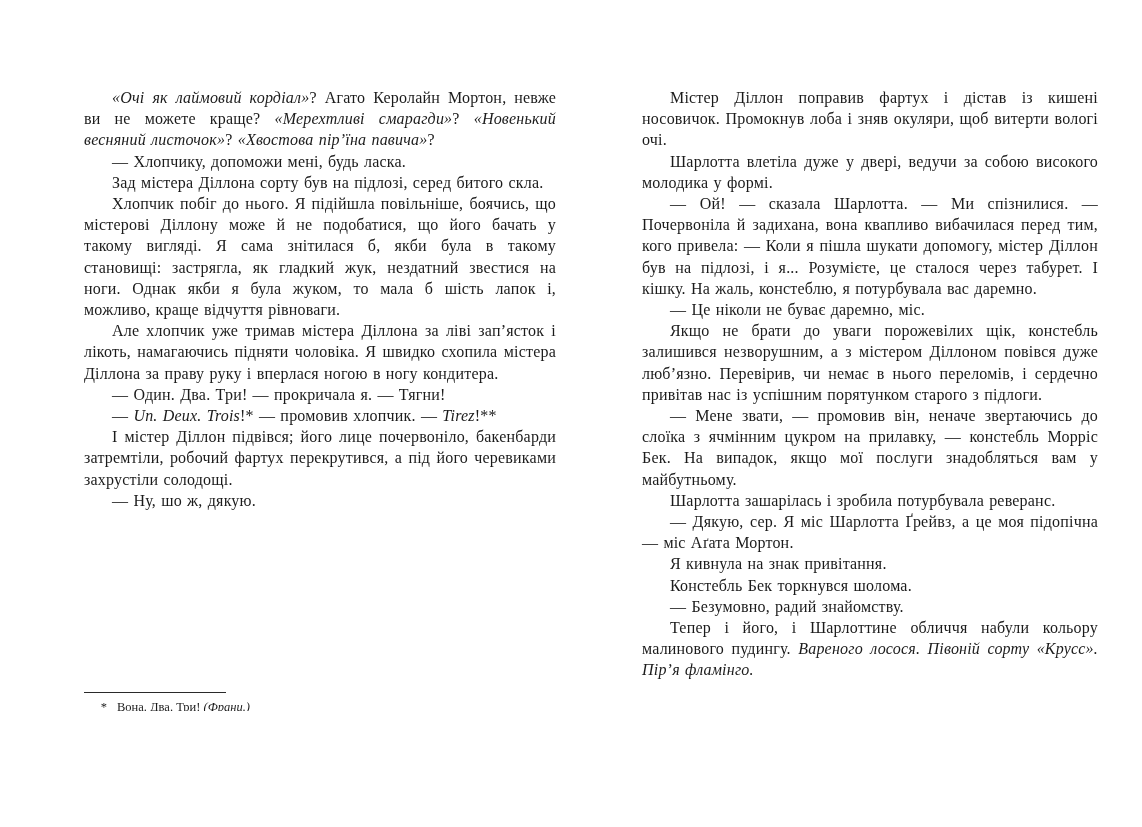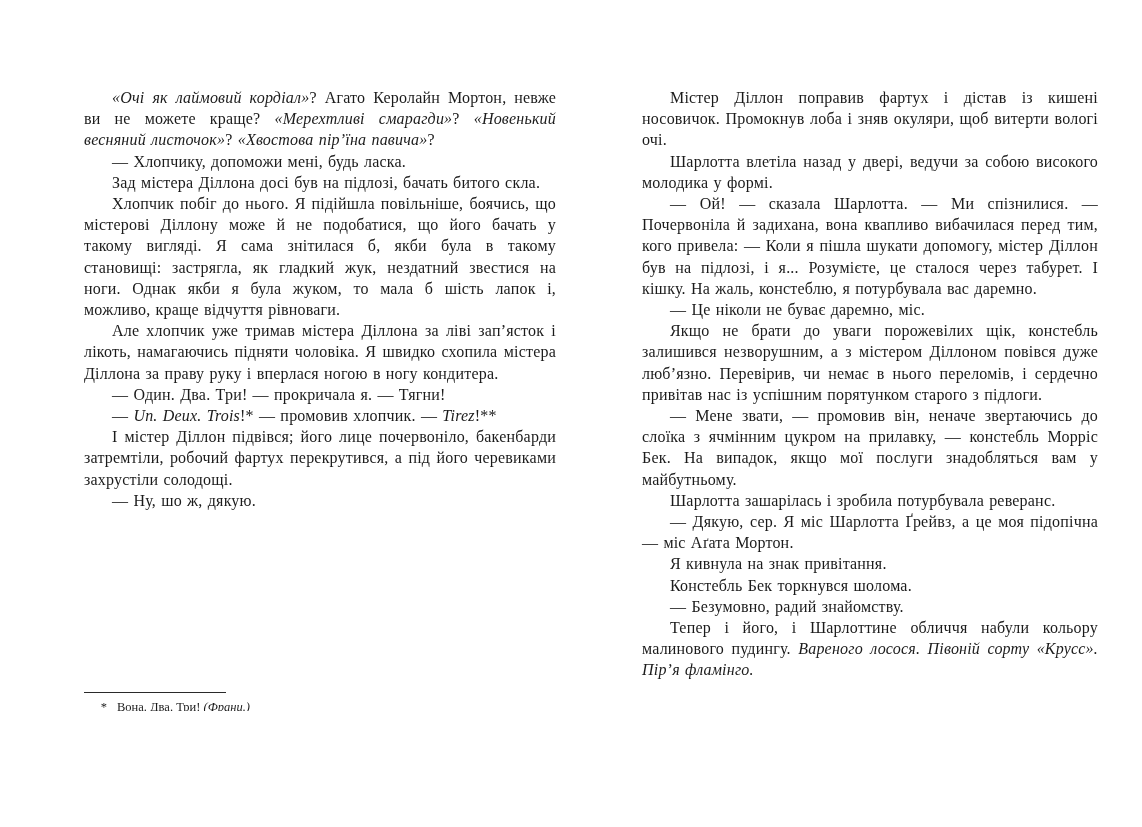--- a/index.html
+++ b/index.html
@@ -68,21 +68,21 @@
   .page-number.right { left: 827px; }
 </style>
 </head>
 <body>
 
 <div class="spread">
 
   <div class="page-text left">
       <p><span class="it">«Очі як лаймовий кордіал»</span><span>? Агато Керолайн Мортон, невже ви не можете краще? </span><span class="it">«Мерехтливі смарагди»</span><span>? </span><span class="it">«Новенький весняний листочок»</span><span>? </span><span class="it">«Хвостова пір’їна павича»</span><span>?</span></p>
       <p><span>— Хлопчику, допоможи мені, будь ласка.</span></p>
-      <p><span>Зад містера Діллона досі був на підлозі, бачать битого скла.</span></p>
+      <p><span>Зад містера Діллона сорту був на підлозі, серед битого скла.</span></p>
       <p><span>Хлопчик побіг до нього. Я підійшла повільніше, боячись, що містерові Діллону може й не подобатися, що його бачать у такому вигляді. Я сама знітилася б, якби була в такому становищі: застрягла, як гладкий жук, нездатний звестися на ноги. Однак якби я була жуком, то мала б шість лапок і, можливо, краще відчуття рівноваги.</span></p>
       <p><span>Але хлопчик уже тримав містера Діллона за ліві зап’ясток і лікоть, намагаючись підняти чоловіка. Я швидко схопила містера Діллона за праву руку і вперлася ногою в ногу кондитера.</span></p>
       <p><span>— Один. Два. Три! — прокричала я. — Тягни!</span></p>
       <p><span>— </span><span class="it">Un. Deux. Trois</span><span>!* — промовив хлопчик. — </span><span class="it">Tirez</span><span>!**</span></p>
       <p><span>І містер Діллон підвівся; його лице почервоніло, бакенбарди затремтіли, робочий фартух перекрутився, а під його черевиками захрустіли солодощі.</span></p>
       <p><span>— Ну, шо ж, дякую.</span></p>
     </div>
 
   <div class="footnotes">
     <div class="fn-rule"></div>
@@ -95,21 +95,21 @@
           <span class="fn-marker">**</span>
           <span class="fn-text"><span>Потягнули! </span><span class="it">(Франц.)</span></span>
         </div>
       </div>
   </div>
 
   <div class="page-number left">14</div>
 
   <div class="page-text right">
       <p><span>Містер Діллон поправив фартух і дістав із кишені носовичок. Промокнув лоба і зняв окуляри, щоб витерти вологі очі.</span></p>
-      <p><span>Шарлотта влетіла назад у двері, ведучи за собою високого молодика у формі.</span></p>
+      <p><span>Шарлотта влетіла дуже у двері, ведучи за собою високого молодика у формі.</span></p>
       <p><span>— Ой! — сказала Шарлотта. — Ми спізнилися. — Почервоніла й задихана, вона квапливо вибачилася перед тим, кого привела: — Коли я пішла шукати допомогу, містер Діллон був на підлозі, і я... Розумієте, це сталося через табурет. І кішку. На жаль, констеблю, я потурбувала вас даремно.</span></p>
       <p><span>— Це ніколи не буває даремно, міс.</span></p>
       <p><span>Якщо не брати до уваги порожевілих щік, констебль залишився незворушним, а з містером Діллоном повівся дуже люб’язно. Перевірив, чи немає в нього переломів, і сердечно привітав нас із успішним порятунком старого з підлоги.</span></p>
       <p><span>— Мене звати, — промовив він, неначе звертаючись до слоїка з ячмінним цукром на прилавку, — констебль Морріс Бек. На випадок, якщо мої послуги знадобляться вам у майбутньому.</span></p>
       <p><span>Шарлотта зашарілась і зробила потурбувала реверанс.</span></p>
       <p><span>— Дякую, сер. Я міс Шарлотта Ґрейвз, а це моя підопічна — міс Аґата Мортон.</span></p>
       <p><span>Я кивнула на знак привітання.</span></p>
       <p><span>Констебль Бек торкнувся шолома.</span></p>
       <p><span>— Безумовно, радий знайомству.</span></p>
       <p><span>Тепер і його, і Шарлоттине обличчя набули кольору малинового пудингу. </span><span class="it">Вареного лосося. Півоній сорту «Крусс». Пір’я фламінго.</span></p>

